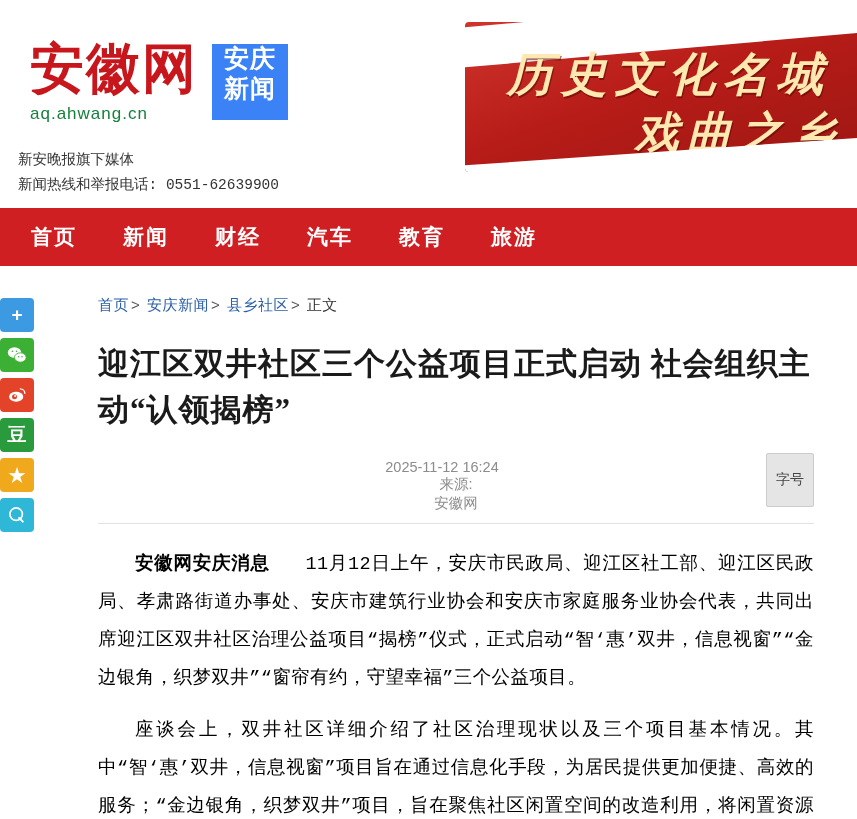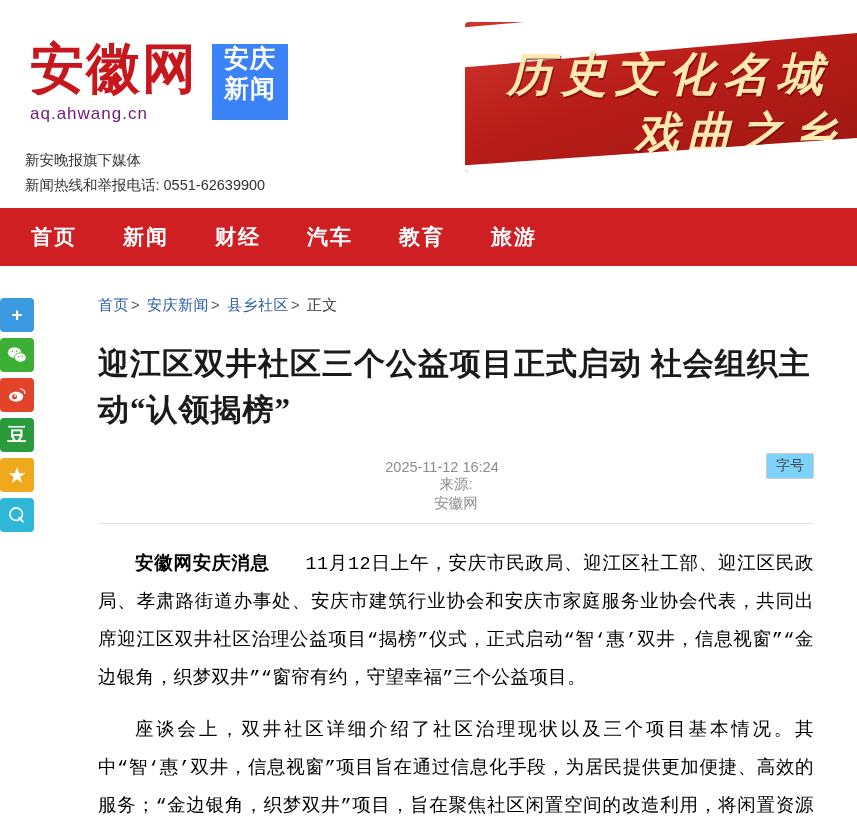--- a/index.html
+++ b/index.html
@@ -29,21 +29,21 @@
     font-family: "Liberation Serif", serif;
     font-weight: bold;
     font-size: 54px;
     color: #c8161d;
     letter-spacing: 2px;
     line-height: 1;
   }
   .logo-url {
     font-family: "Liberation Sans", sans-serif;
     font-size: 17px;
-    color: #701a75;
+    color: #15803d;
     letter-spacing: 1px;
     margin-top: 8px;
   }
   .logo-left { display: flex; flex-direction: column; }
   .logo-badge {
     margin-left: 14px;
     margin-top: 2px;
     width: 76px; height: 76px;
     background: #3b82f6;
     color: #ffffff;
@@ -51,24 +51,25 @@
     flex-direction: column;
     align-items: center;
     justify-content: flex-start;
     font-size: 25px;
     font-weight: bold;
     line-height: 1.18;
     letter-spacing: 1px;
   }
   .sub-lines {
     position: absolute;
-    left: 25px; top: 148px;
+    left: 18px; top: 148px;
     font-size: 14.5px;
     color: #333333;
     line-height: 1.72;
+    font-family: Liberation Mono, monospace;
   }
   .banner {
     position: absolute;
     right: -8px; top: 22px;
     width: 400px; height: 150px;
     background: linear-gradient(160deg, #d0342c 0%, #b71c18 45%, #9d1712 100%);
     border-radius: 4px 0 0 4px;
     overflow: hidden;
   }
   .banner::before {
@@ -185,24 +186,24 @@
     padding-bottom: 10px;
     position: relative;
     flex-direction: column;
   }
   .meta-date { font-size: 14.5px; color: #8c8c8c; margin-right: 28px; }
   .meta-src  { font-size: 14.5px; color: #8c8c8c; }
   .font-size-btn {
     position: absolute;
     right: 0; top: -6px;
     border: 1px solid #cccccc;
-    background: #7dd3fc;
+    background: #e5e5e5;
     font-size: 14px;
     color: #444;
-    padding: 3px 9px;
+    padding: 17px 9px;
     cursor: pointer;
     border-radius: 2px;
   }
 
   .article { margin-top: 22px; }
   .para {
     font-family: Liberation Mono, monospace;
     font-size: 18.5px;
     color: #000000;
     line-height: 2.06;

